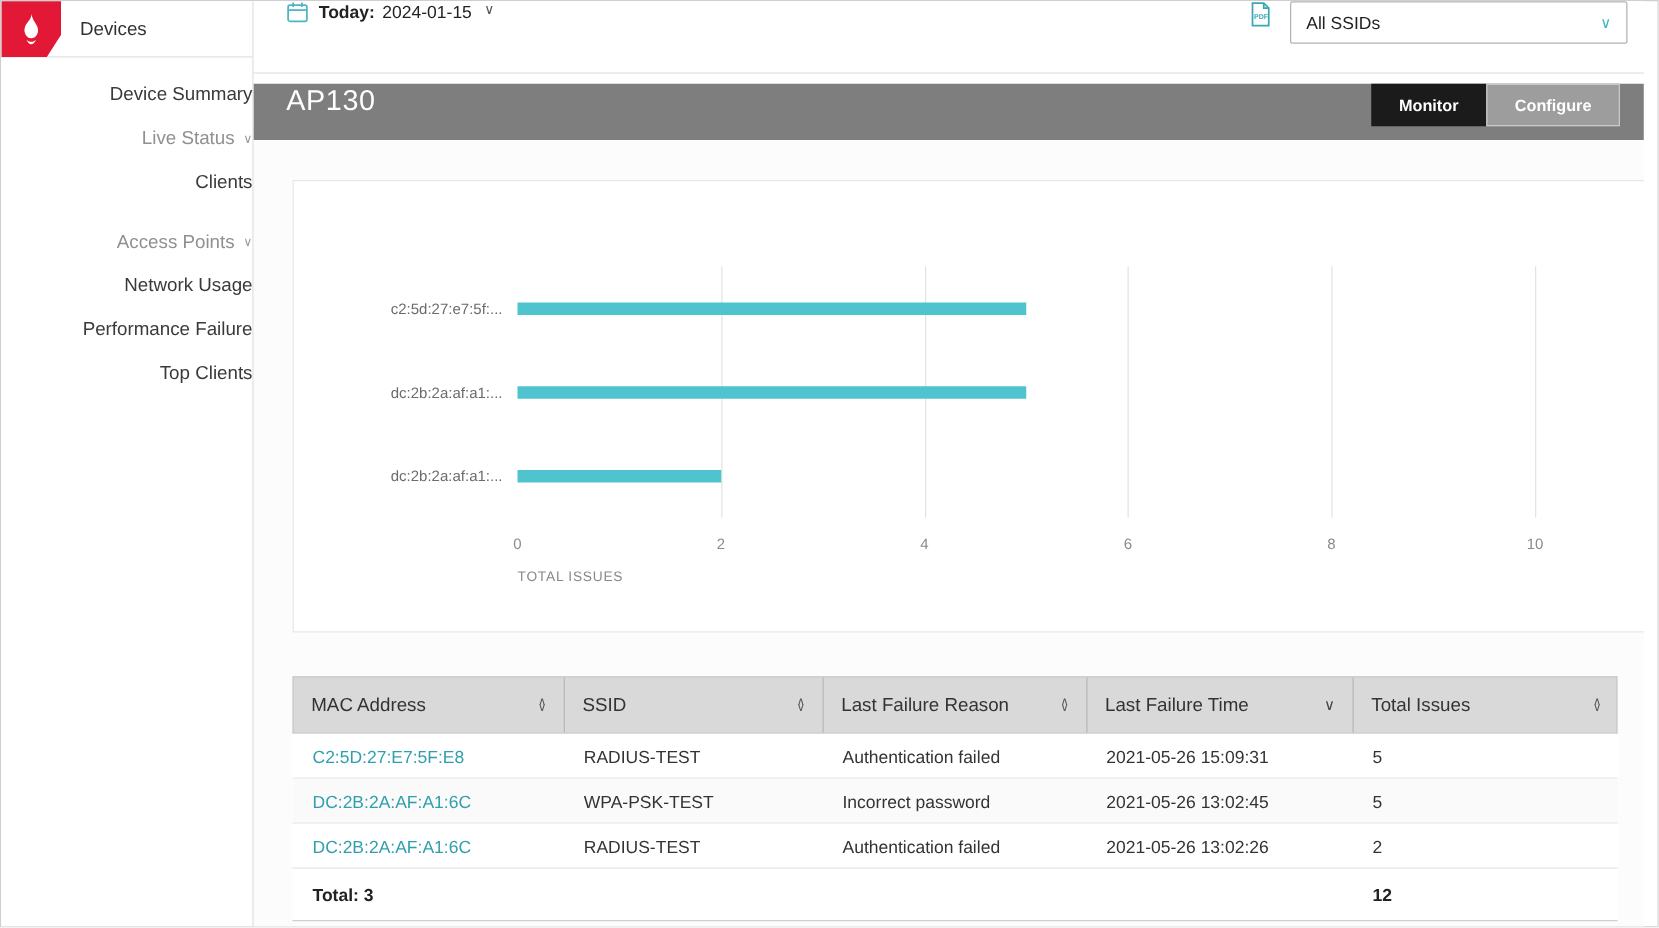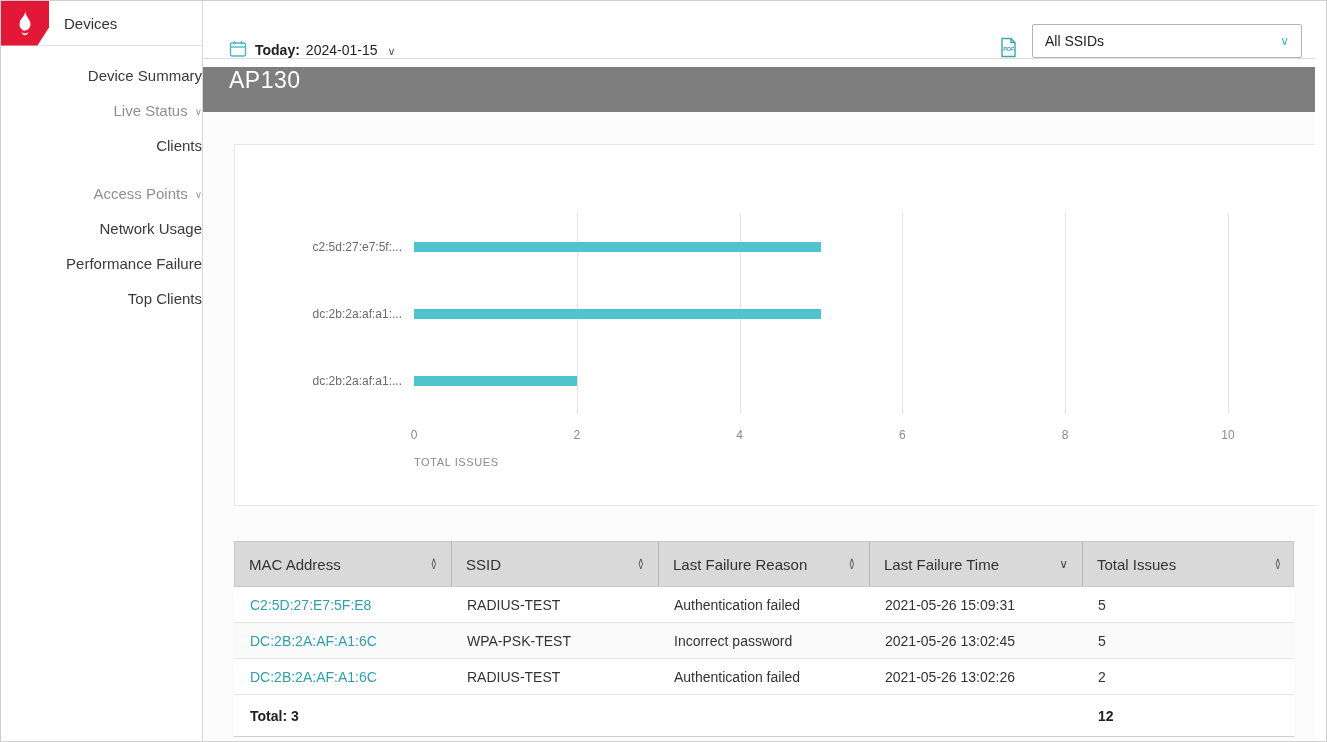--- a/index.html
+++ b/index.html
@@ -22,21 +22,21 @@
   .nav-item.group   { padding-left:8px; color:#909090; cursor:default; }
   .nav-item.subitem { padding-left:36px; }
   .nav-item.gap-top { margin-top:13px; }
   .nav-chev { font-size:10px; color:#9a9a9a; margin-left:7px; line-height:1; transform:translateY(1px); }
   .nav-item.selected { background:#ececec; }
   .nav-item.selected::after { content:""; position:absolute; right:-1px; top:0; bottom:0; width:6px; background:#c8102e; }
 
   
   .main { width:1112px; flex:0 0 1112px; display:flex; flex-direction:column; background:#fff; }
 
-  .topbar { height:58px; display:flex; align-items:flex-end; padding:0 13px 0 26px; border-bottom:1px solid #dddddd; background:#fff; }
+  .topbar { height:58px; display:flex; align-items:flex-start; padding:0 13px 0 26px; border-bottom:1px solid #dddddd; background:#fff; }
   .cal-icon { display:flex; margin-right:8px; }
   .date-label { font-weight:bold; font-size:14px; color:#222; margin-right:6px; }
   .date-value { font-size:14px; color:#222; }
   .date-chev { font-size:11px; color:#555; margin-left:10px; cursor:pointer; }
   .topbar-spacer { flex:1; }
   .pdf-icon { display:flex; margin-right:14px; cursor:pointer; }
   .ssid-select { width:270px; height:34px; border:1px solid #b3b3b3; border-radius:2px; background:#fff;
                  display:flex; align-items:center; justify-content:space-between; padding:0 12px; cursor:pointer; }
   .ssid-select span.val { font-size:14px; color:#222; }
   .ssid-chev { color:#3db3c0; font-size:12px; }
@@ -150,20 +150,24 @@
       <div class="ssid-select">
         <span class="val">All SSIDs</span>
         <span class="ssid-chev">∨</span>
       </div>
     </div>
 
     <div class="bar-gap"></div>
 
     <div class="device-header">
       <h1 class="device-title">AP130</h1>
+      <div class="hdr-buttons">
+        <button class="btn btn-monitor">Monitor</button>
+        <button class="btn btn-configure">Configure</button>
+      </div>
     </div>
 
     <div class="content">
 
       <div class="chart-card">
         <div class="chart-rows" id="chart-rows">
             <div class="chart-grid" style="left: 179px;">
               <div class="gridline" style="left: 162.8px;"></div>
               <div class="gridline" style="left: 325.6px;"></div>
               <div class="gridline" style="left: 488.4px;"></div>

